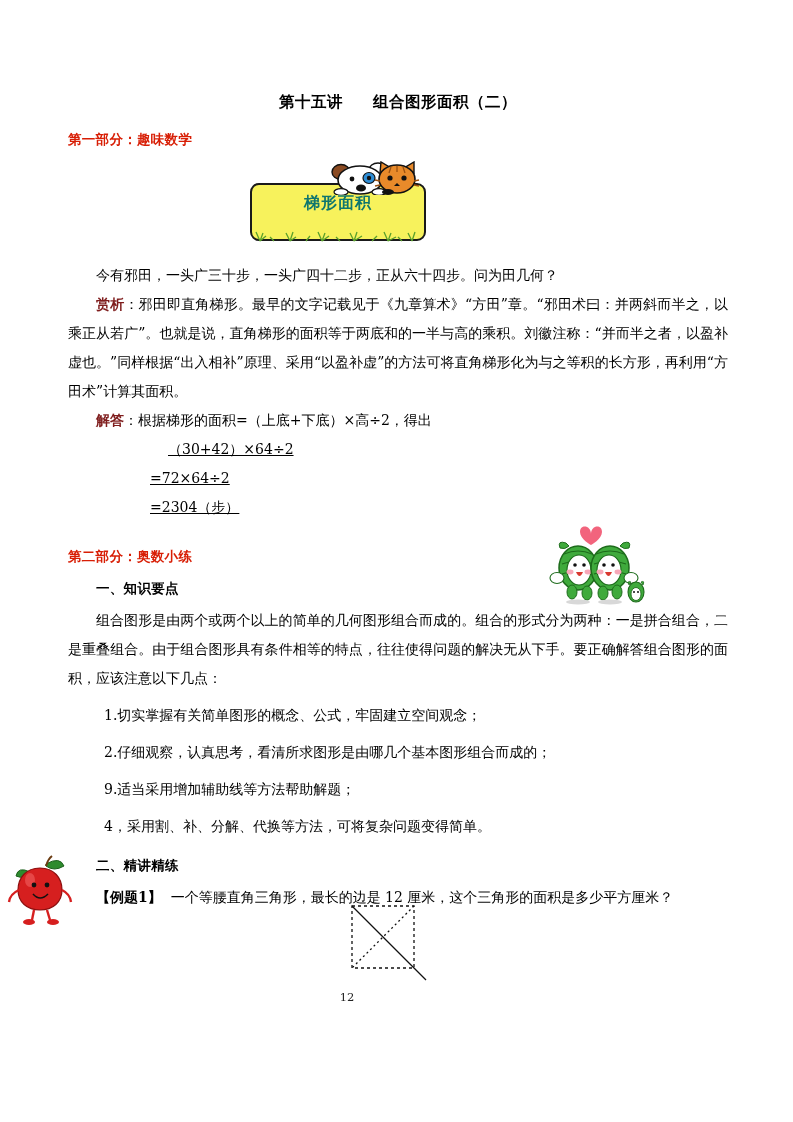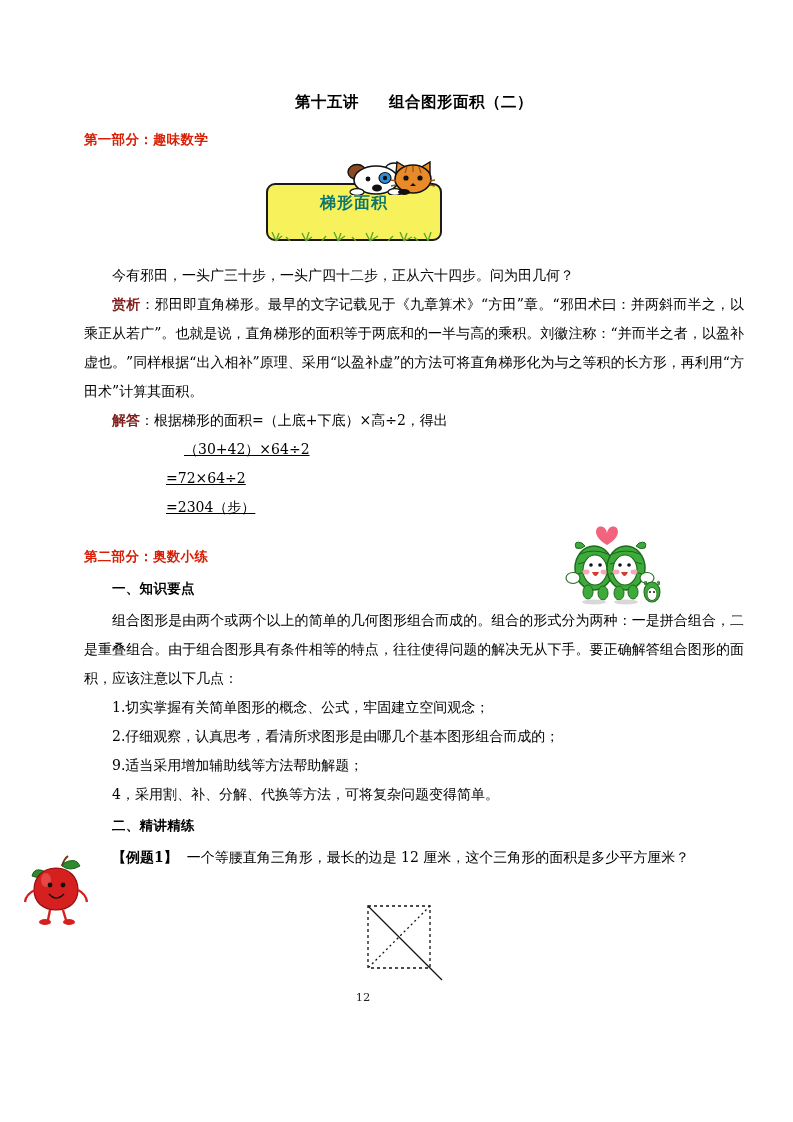--- a/index.html
+++ b/index.html
@@ -10,21 +10,21 @@
   body {
     width: 793px;
     height: 1122px;
     position: relative;
     font-family: "DejaVu Serif", "Liberation Serif", serif;
     color: #000000;
     overflow: hidden;
   }
   .page {
     position: absolute;
-    left: 16px; top: 0;
+    left: 0; top: 0;
     width: 694px;
     height: 1122px;
   }
   .content {
     position: absolute;
     left: 68px;
     top: 92px;
     width: 660px;
   }
 
@@ -61,21 +61,21 @@
   p.para {
     margin: 0;
     font-size: 14px;
     line-height: 29px;
     text-align: justify;
     text-justify: inter-ideograph;
     text-indent: 28px;
   }
   p.para.noindent { text-indent: 0; }
   p.list {
-    margin: 0;
+    margin: 8px;
     font-size: 14px;
     line-height: 29px;
     text-indent: 28px;
   }
   .redlabel {
     color: #7f1d1d;
     font-weight: bold;
   }
   .eq {
     margin: 0;

